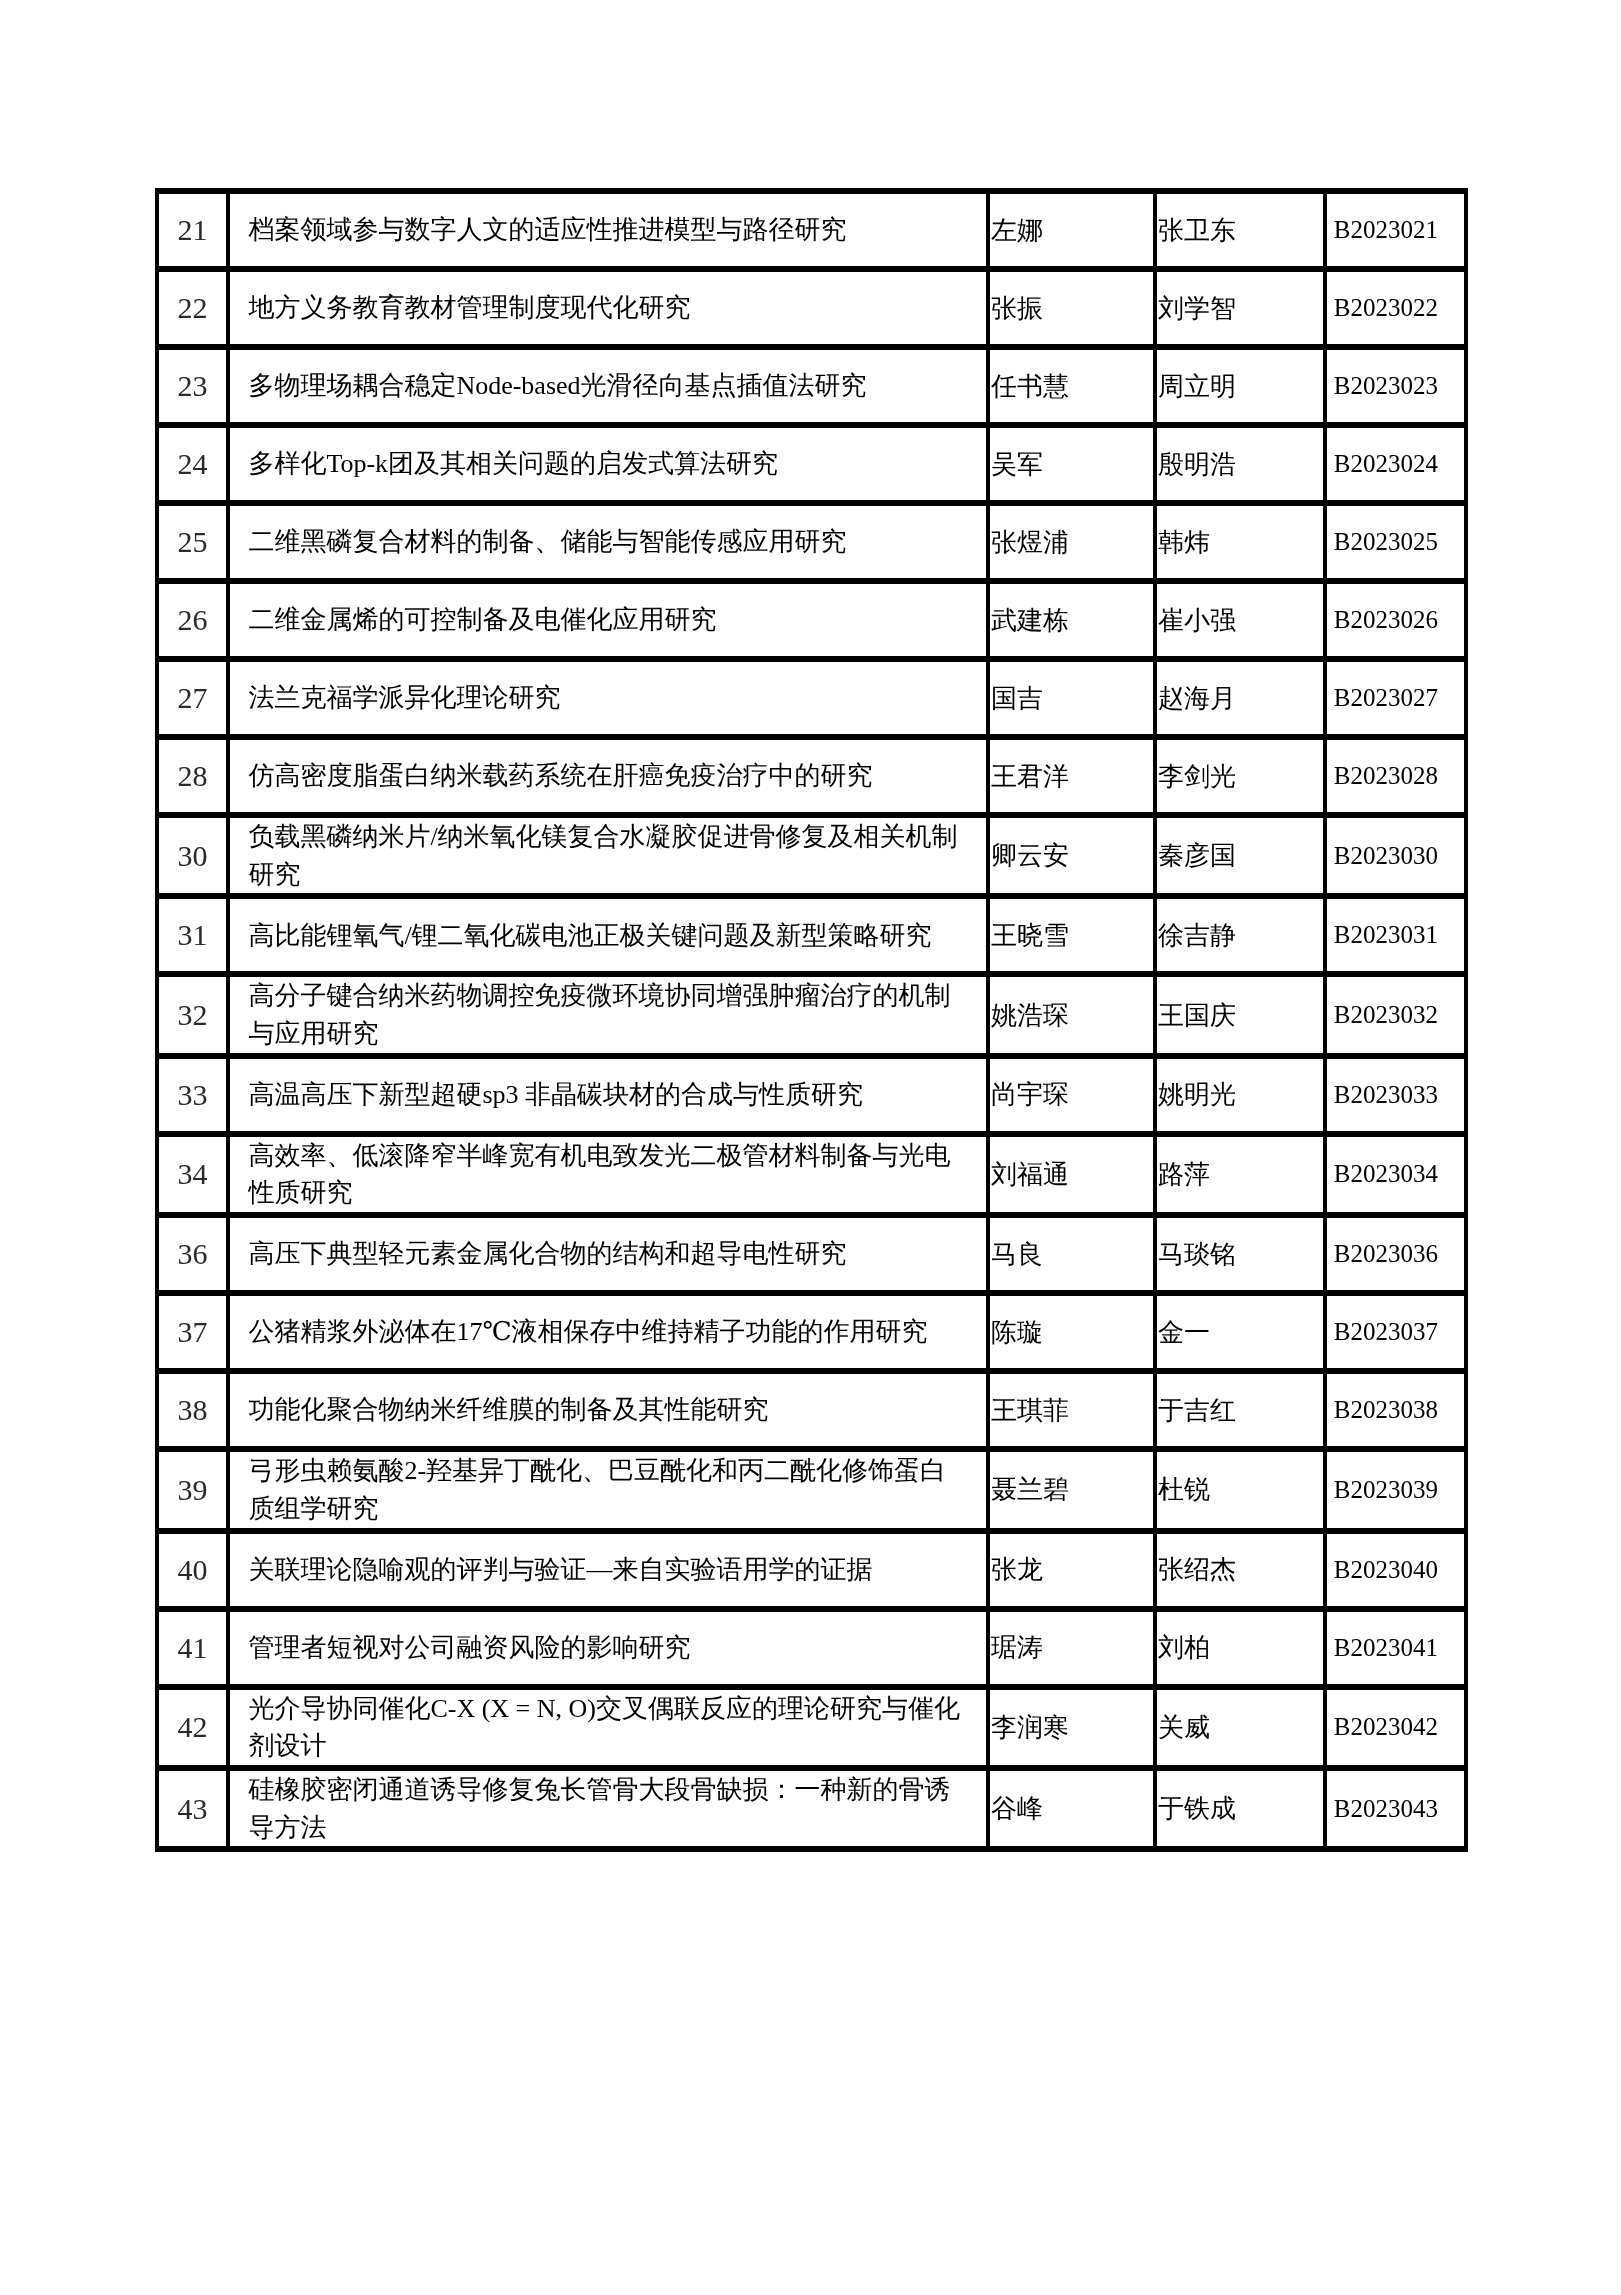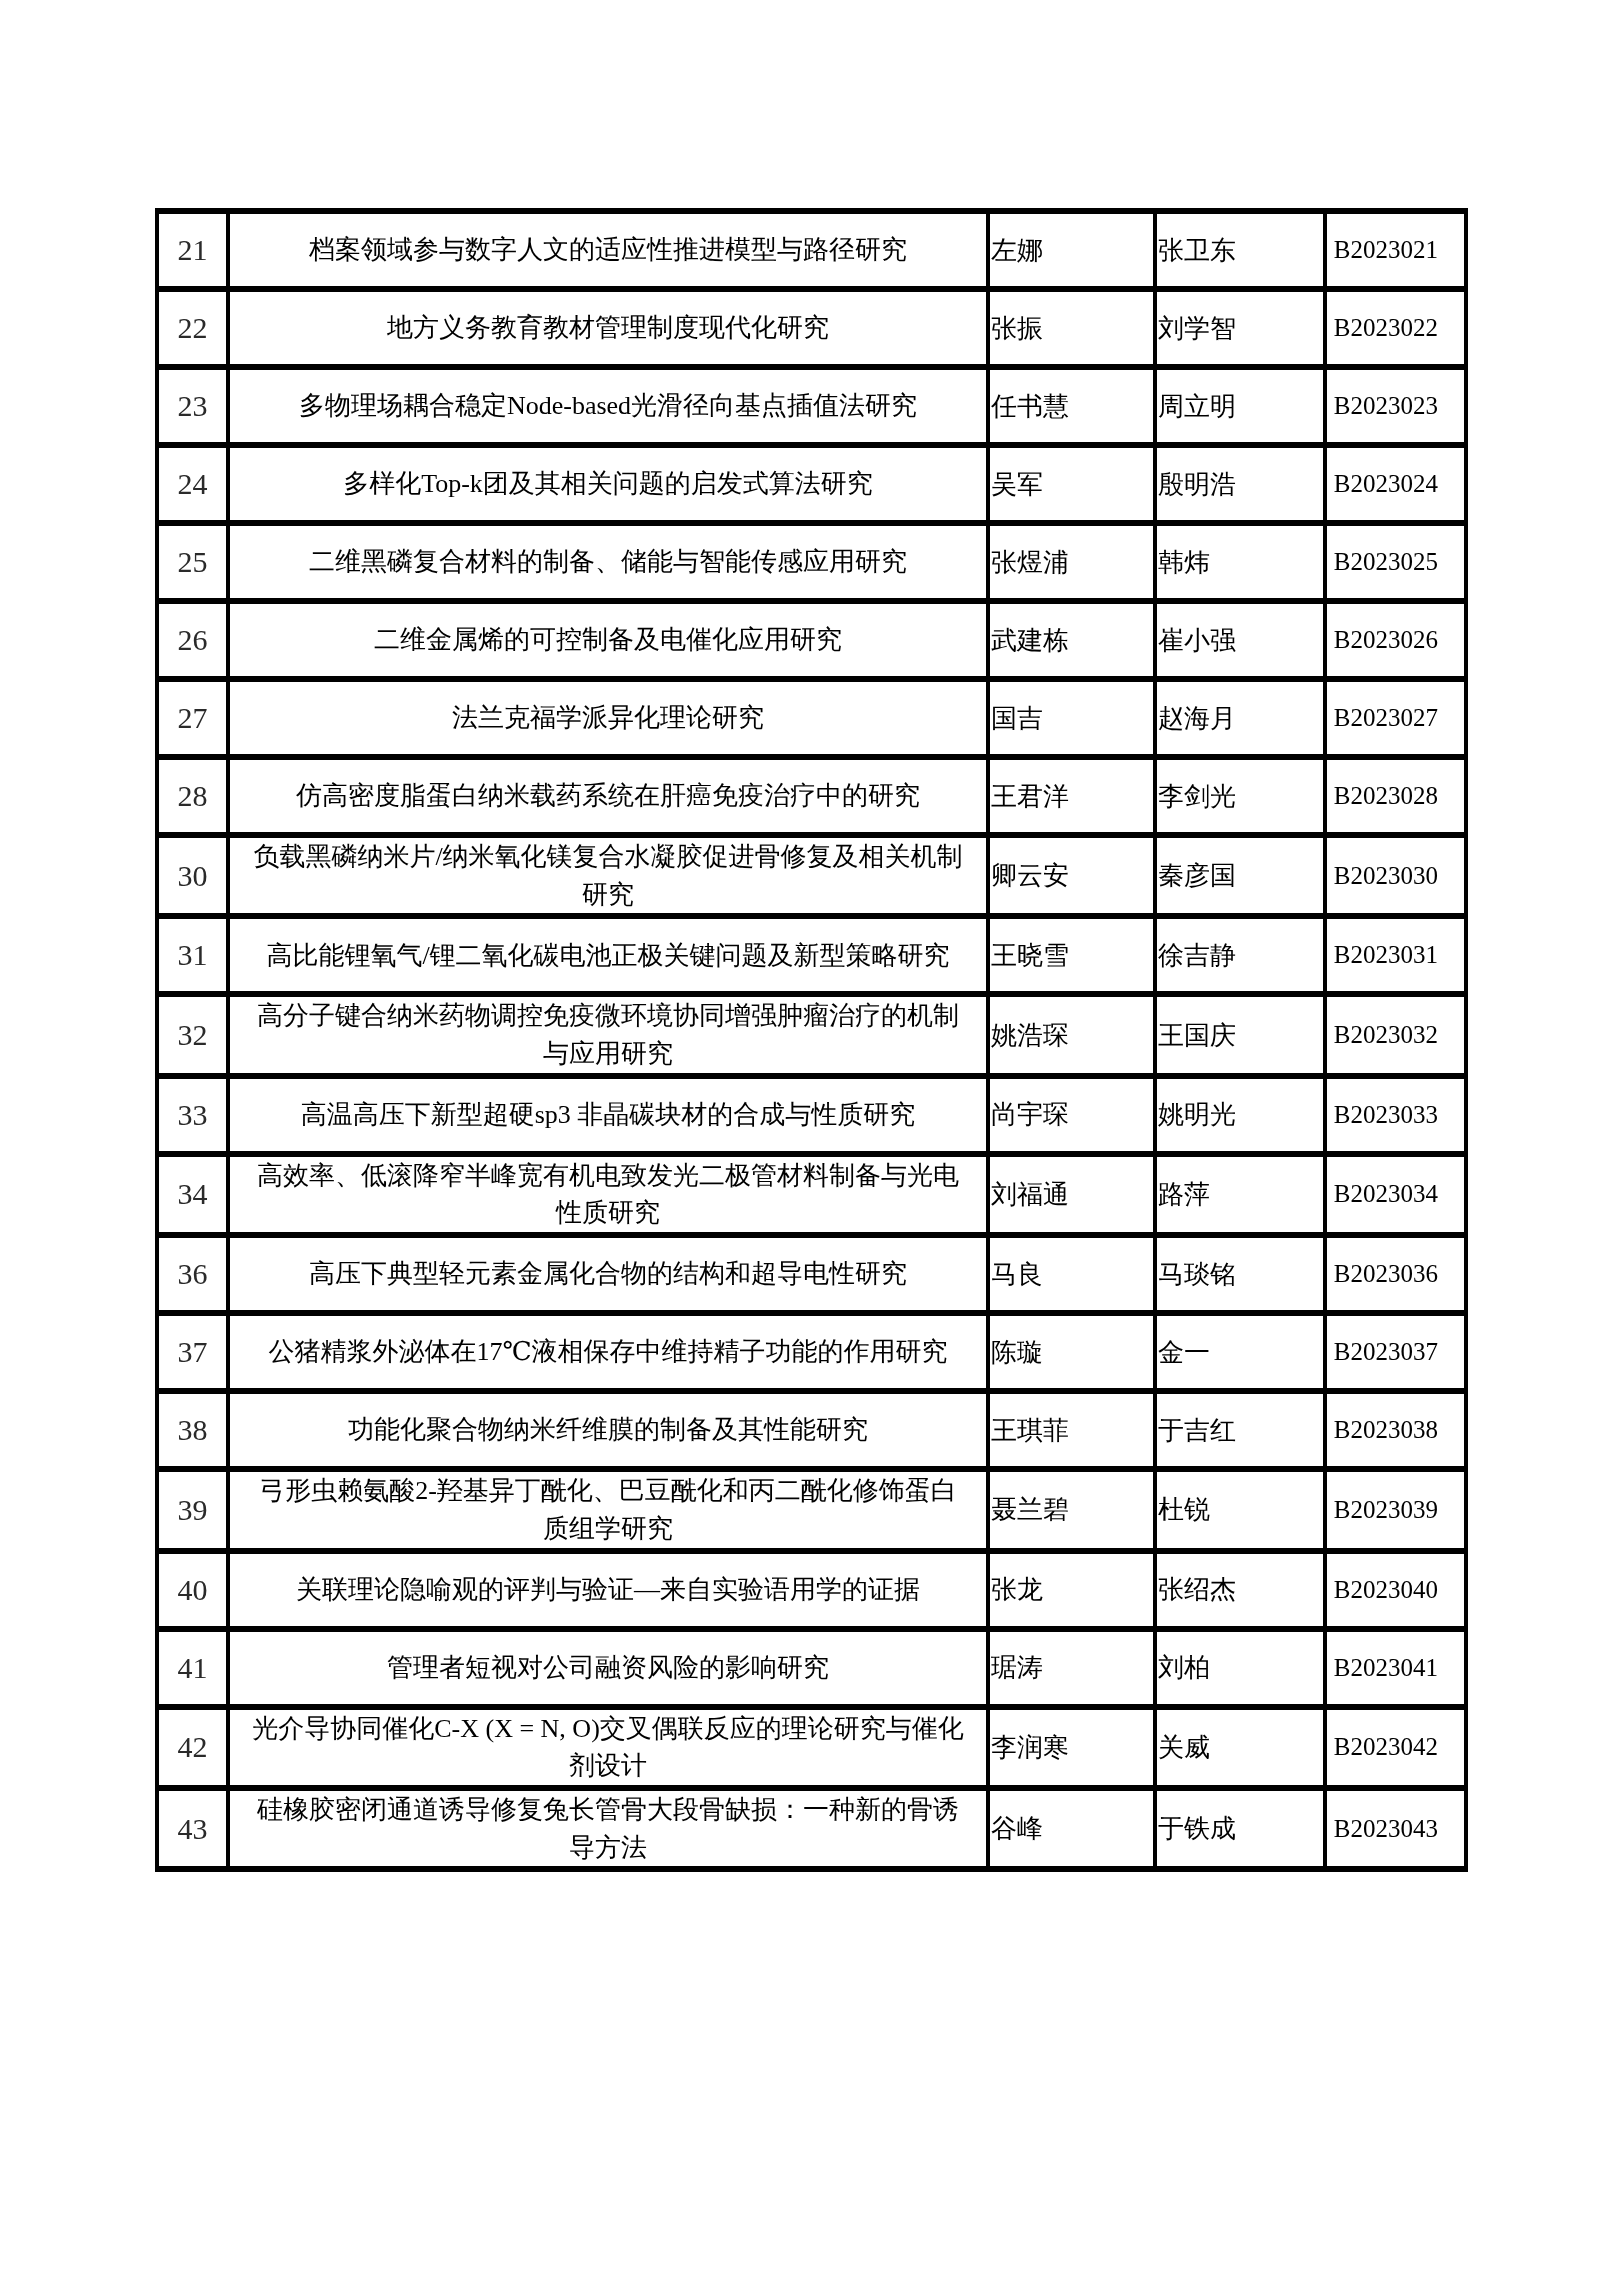--- a/index.html
+++ b/index.html
@@ -12,21 +12,21 @@
     width: 1622px;
     height: 2295px;
     background: #ffffff;
     font-family: "Liberation Serif", "DejaVu Serif", serif;
     color: #000000;
     overflow: hidden;
   }
   table.doc-table {
     position: absolute;
     left: 155px;
-    top: 208px;
+    top: 188px;
     width: 1309px;
     border-collapse: collapse;
     table-layout: fixed;
   }
   table.doc-table tr {
     height: 78px;
   }
   table.doc-table td {
     border-left: 4.1px solid #000;
     border-right: 4.1px solid #000;
@@ -35,21 +35,21 @@
     vertical-align: middle;
     overflow: hidden;
     word-break: break-all;
   }
   td.cell-num {
     text-align: center;
     font-size: 30px;
     color: #2a2a2a;
   }
   td.cell-title {
-    text-align: center;
+    text-align: left;
     font-size: 26px;
     line-height: 1.45;
     padding: 0 18.4px;
   }
   td.cell-author, td.cell-supervisor {
     text-align: left;
     font-size: 26px;
   }
   td.cell-code {
     text-align: left;

